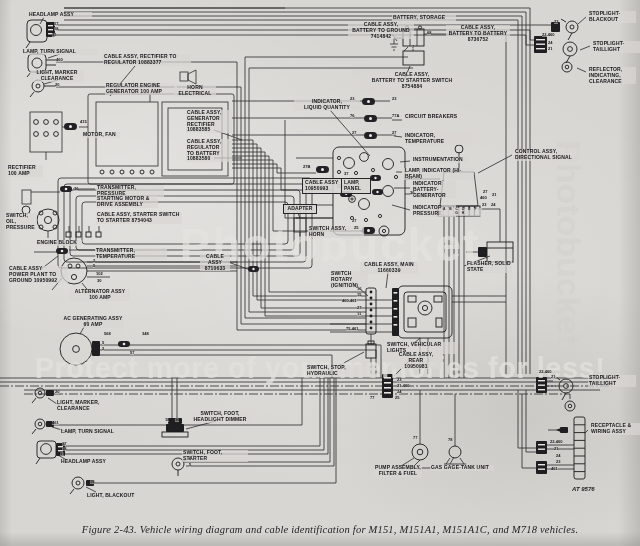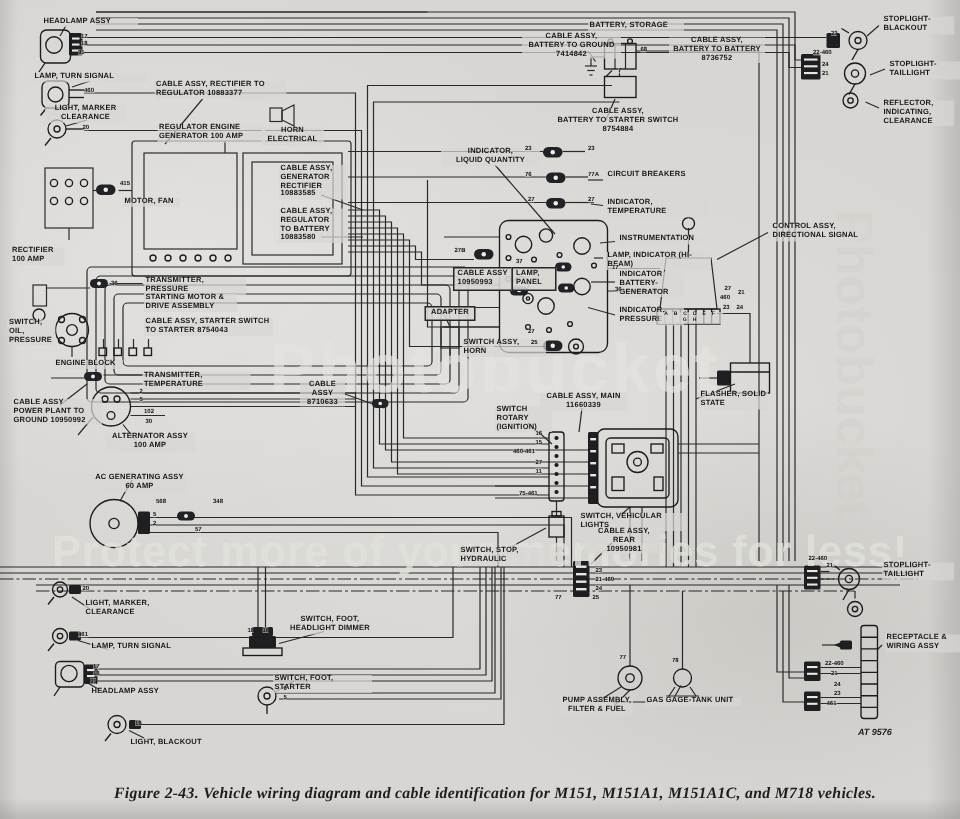--- a/index.html
+++ b/index.html
@@ -36,21 +36,21 @@
     font-size:29px;font-weight:bold;letter-spacing:.5px;
     color:rgba(226,225,221,.78);pointer-events:none;white-space:nowrap;
   }
   .wm-side{
     position:absolute;left:588px;top:140px;width:340px;
     transform:rotate(90deg);transform-origin:0 0;
     font-size:34px;font-weight:bold;color:rgba(205,204,200,.40);pointer-events:none;
   }
   .caption{
     position:absolute;left:40px;top:524px;width:580px;text-align:center;
-    font-family:"Liberation Serif", serif;font-style:italic;font-weight:bold;
+    font-family:"Liberation Serif", serif;font-style:italic;font-weight:normal;
     font-size:10.5px;color:#1d1d20;letter-spacing:.2px;
   }
   .plate{
     position:absolute;left:572px;top:486px;font-size:6px;font-weight:bold;
     font-style:italic;color:#1d1d20;
   }
 </style>
 </head>
 <body>
 

